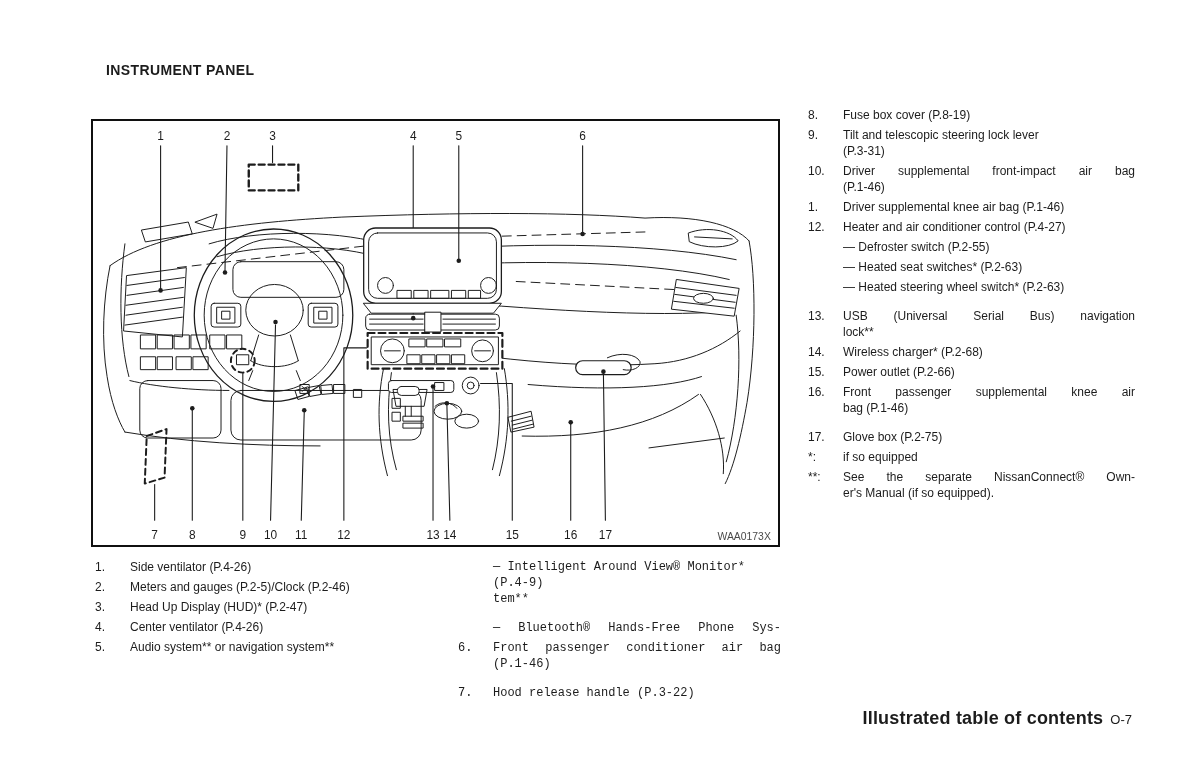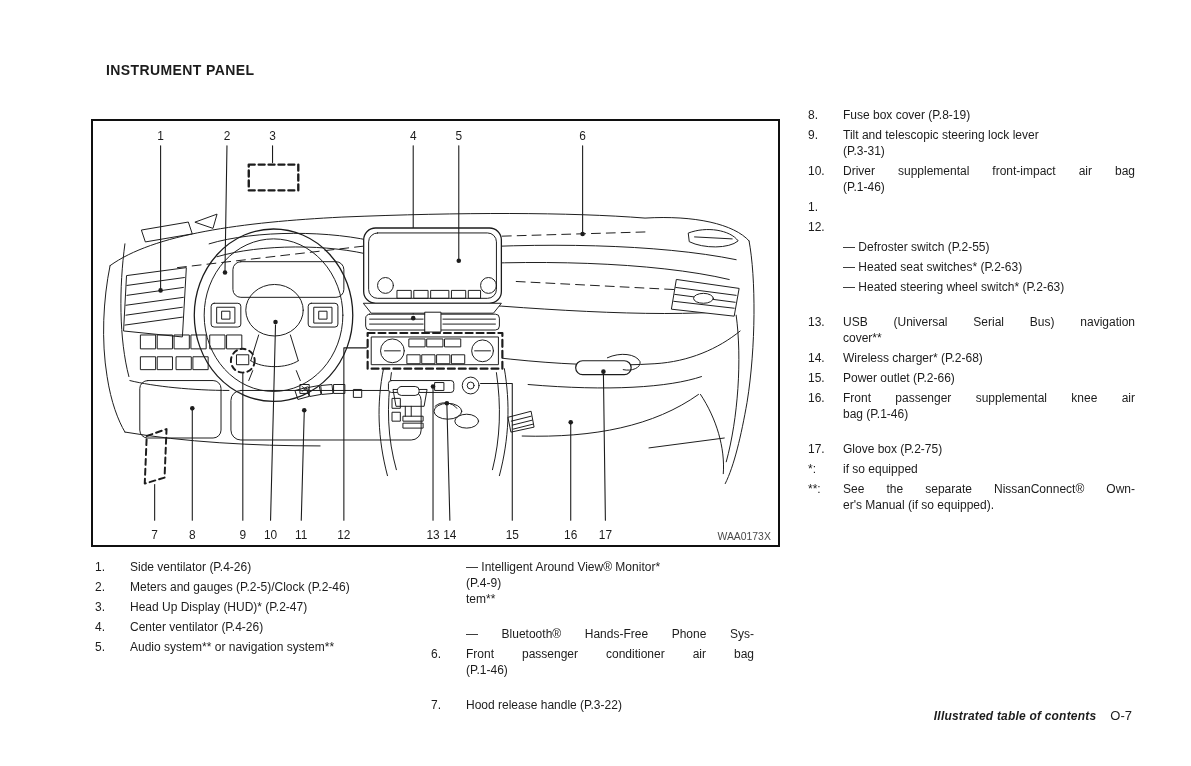--- a/index.html
+++ b/index.html
@@ -15,30 +15,30 @@
     position:absolute;left:91px;top:119px;width:689px;height:428px;
     border:2px solid #101010;box-sizing:border-box;background:#fff;
   }
   .figure svg{display:block;width:100%;height:100%;}
   .col{position:absolute;font-size:12px;line-height:16px;}
   .row{display:flex;align-items:flex-start;}
   .num{flex:0 0 35px;}
   .txt{flex:1 1 auto;display:block;}
   .st{text-align:justify;text-align-last:justify;}
   .g{margin-top:4px;}
-  .g2{margin-top:19px;}
+  .g2{margin-top:13px;}
   #col-right{left:808px;top:107px;width:327px;}
   #col-left{left:95px;top:559px;width:345px;}
-  #col-mid{left:431px;top:559px;width:323px;}
+  #col-mid{left:458px;top:559px;width:323px;font-family:Liberation Mono, monospace;}
   .footer{
     position:absolute;top:708px;right:59px;font-size:13px;
     display:flex;align-items:baseline;
   }
-  .footer .sec{font-weight:bold;font-size:12px;letter-spacing:.2px;font-style:italic;}
-  .footer .pn{margin-left:14px;font-size:13px;}
+  .footer .sec{font-weight:bold;font-size:18px;letter-spacing:.2px;}
+  .footer .pn{margin-left:7px;font-size:13px;}
 </style>
 </head>
 <body>
 
 <div class="page">
 
   <div class="title">INSTRUMENT PANEL</div>
 
   <div class="figure">
     <svg viewBox="0 0 689 428">
@@ -282,43 +282,45 @@
     <div class="row g">
         <span class="num">10.</span>
         <span class="txt st">Driver supplemental front-impact air bag</span>
       </div>
     <div class="row">
         <span class="num"></span>
         <span class="txt">(P.1-46)</span>
       </div>
     <div class="row g">
         <span class="num">1.</span>
+        <span class="txt">Driver supplemental knee air bag (P.1-46)</span>
       </div>
     <div class="row g">
         <span class="num">12.</span>
+        <span class="txt">Heater and air conditioner control (P.4-27)</span>
       </div>
     <div class="row g">
         <span class="num"></span>
         <span class="txt">— Defroster switch (P.2-55)</span>
       </div>
     <div class="row g">
         <span class="num"></span>
         <span class="txt">— Heated seat switches* (P.2-63)</span>
       </div>
     <div class="row g">
         <span class="num"></span>
         <span class="txt">— Heated steering wheel switch* (P.2-63)</span>
       </div>
     <div class="row g2">
         <span class="num">13.</span>
         <span class="txt st">USB (Universal Serial Bus) navigation</span>
       </div>
     <div class="row">
         <span class="num"></span>
-        <span class="txt">cover**</span>
+        <span class="txt">lock**</span>
       </div>
     <div class="row g">
         <span class="num">14.</span>
         <span class="txt">Wireless charger* (P.2-68)</span>
       </div>
     <div class="row g">
         <span class="num">15.</span>
         <span class="txt">Power outlet (P.2-66)</span>
       </div>
     <div class="row g">

